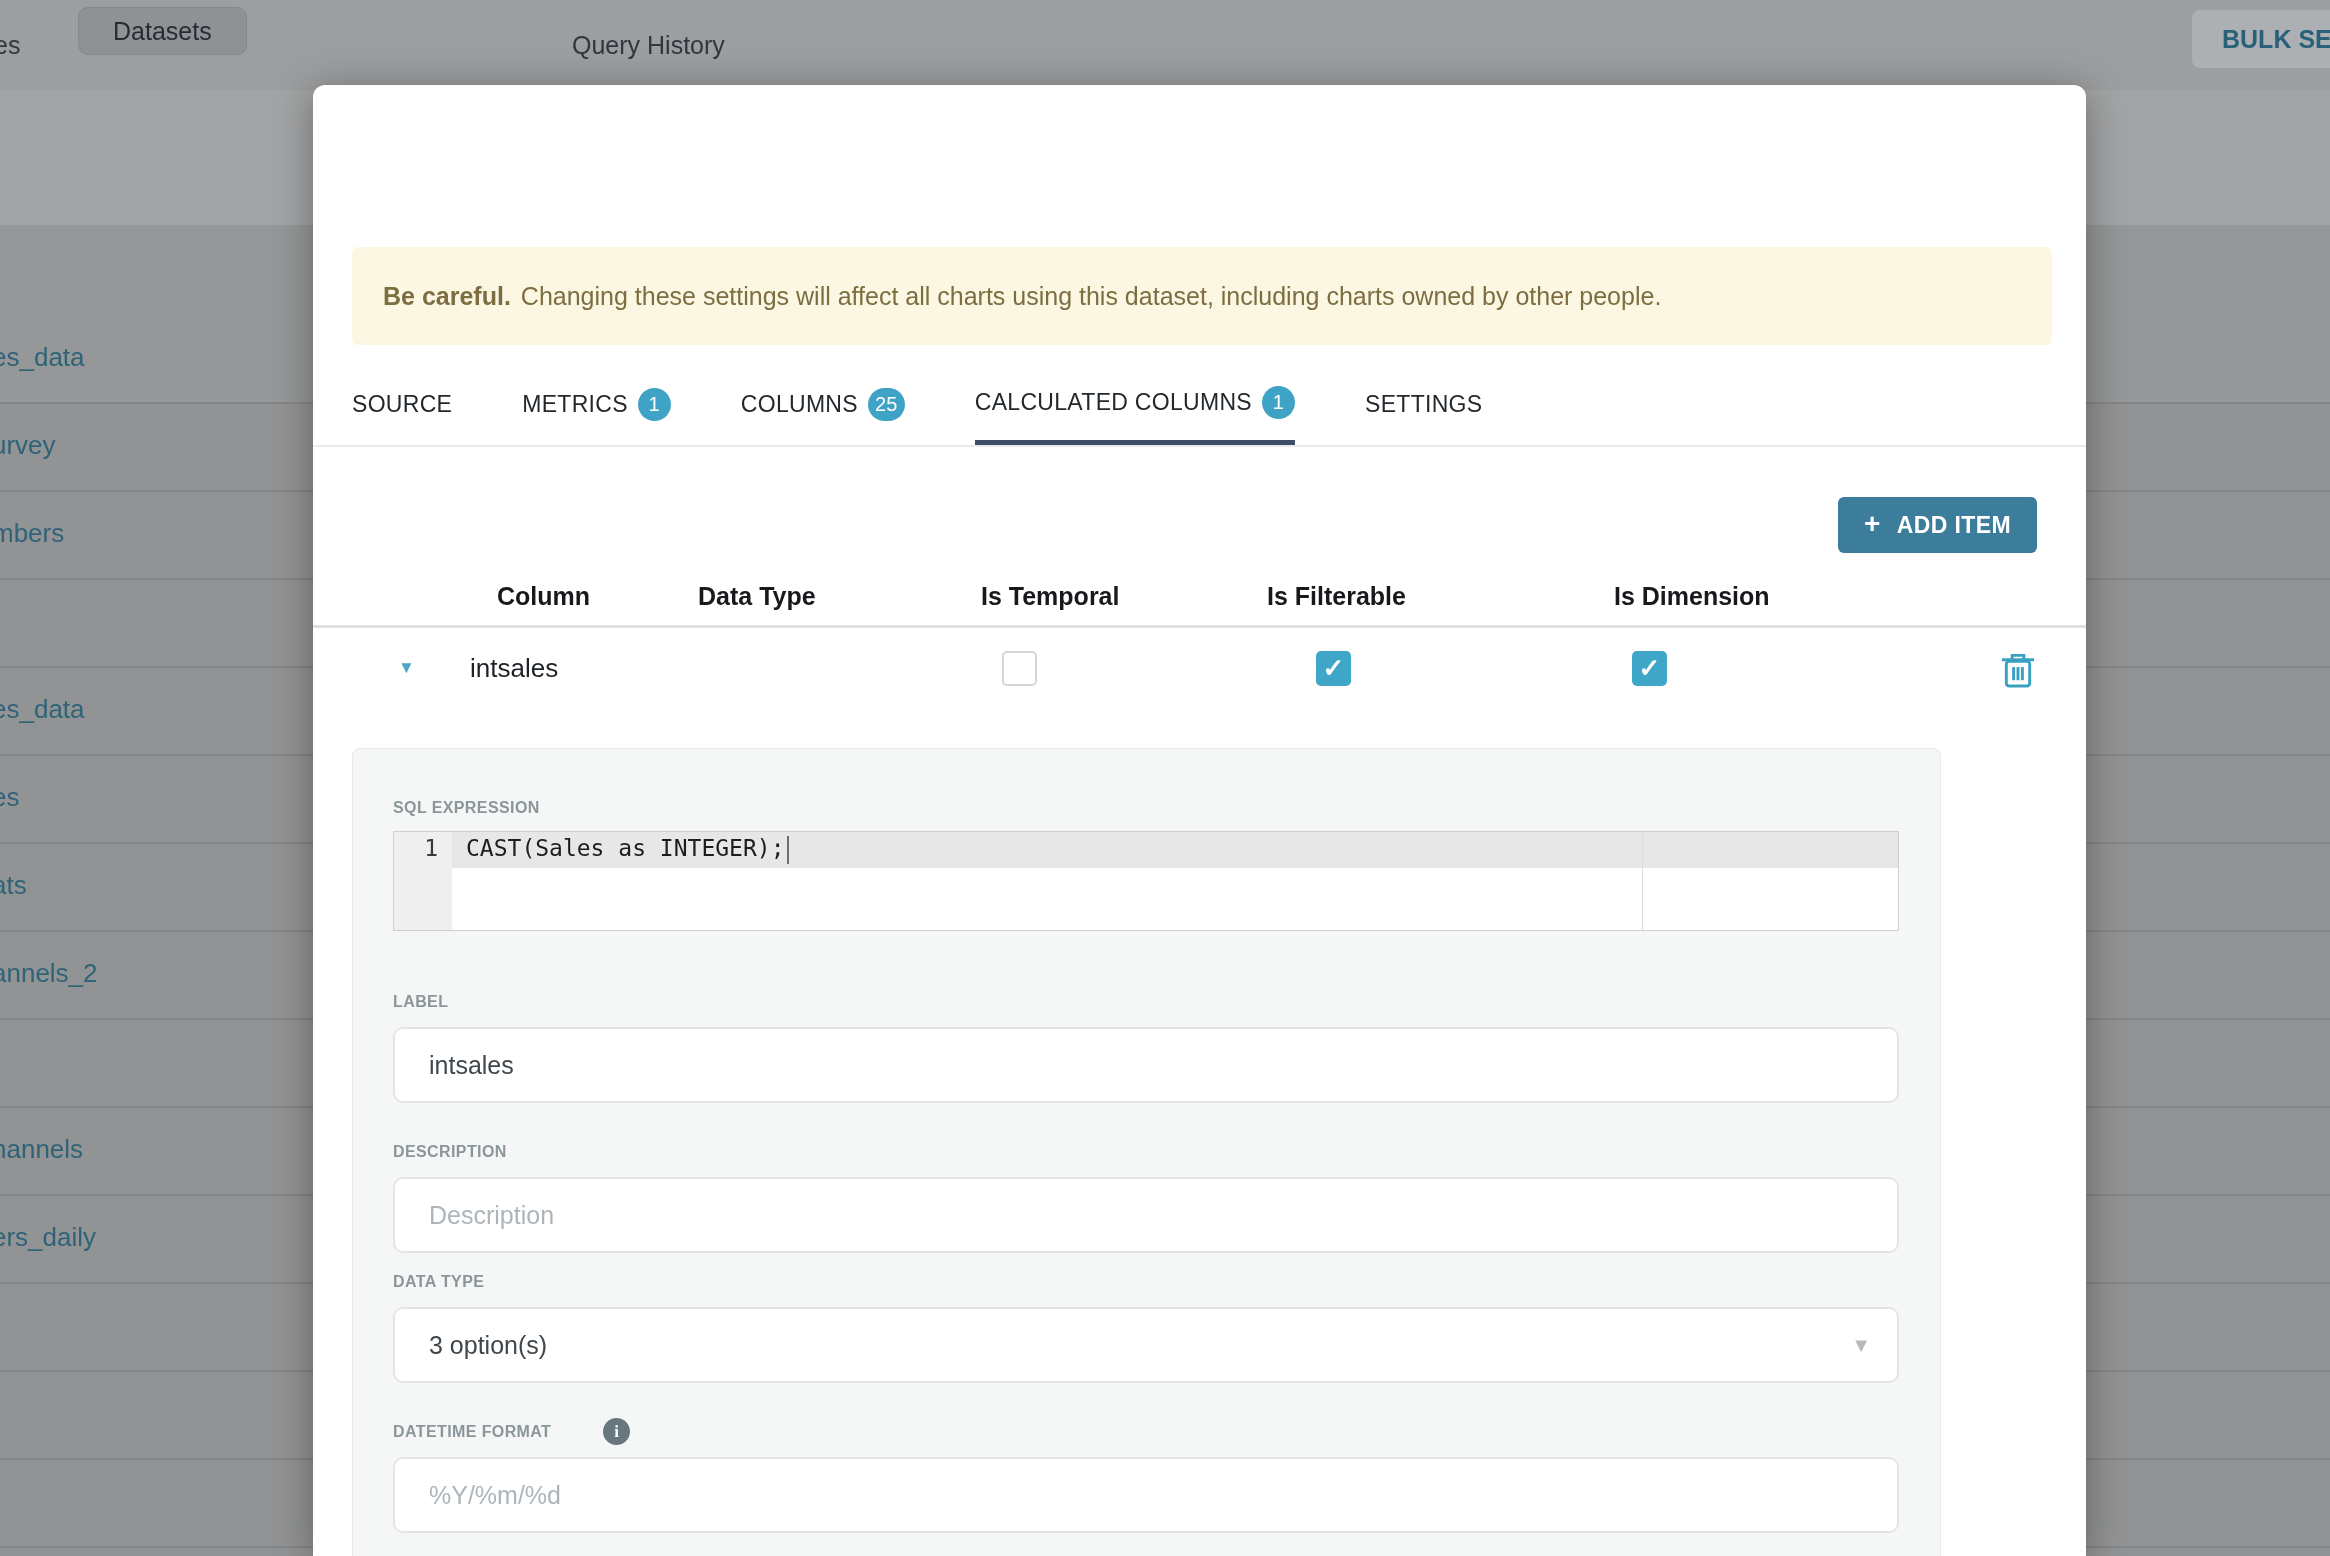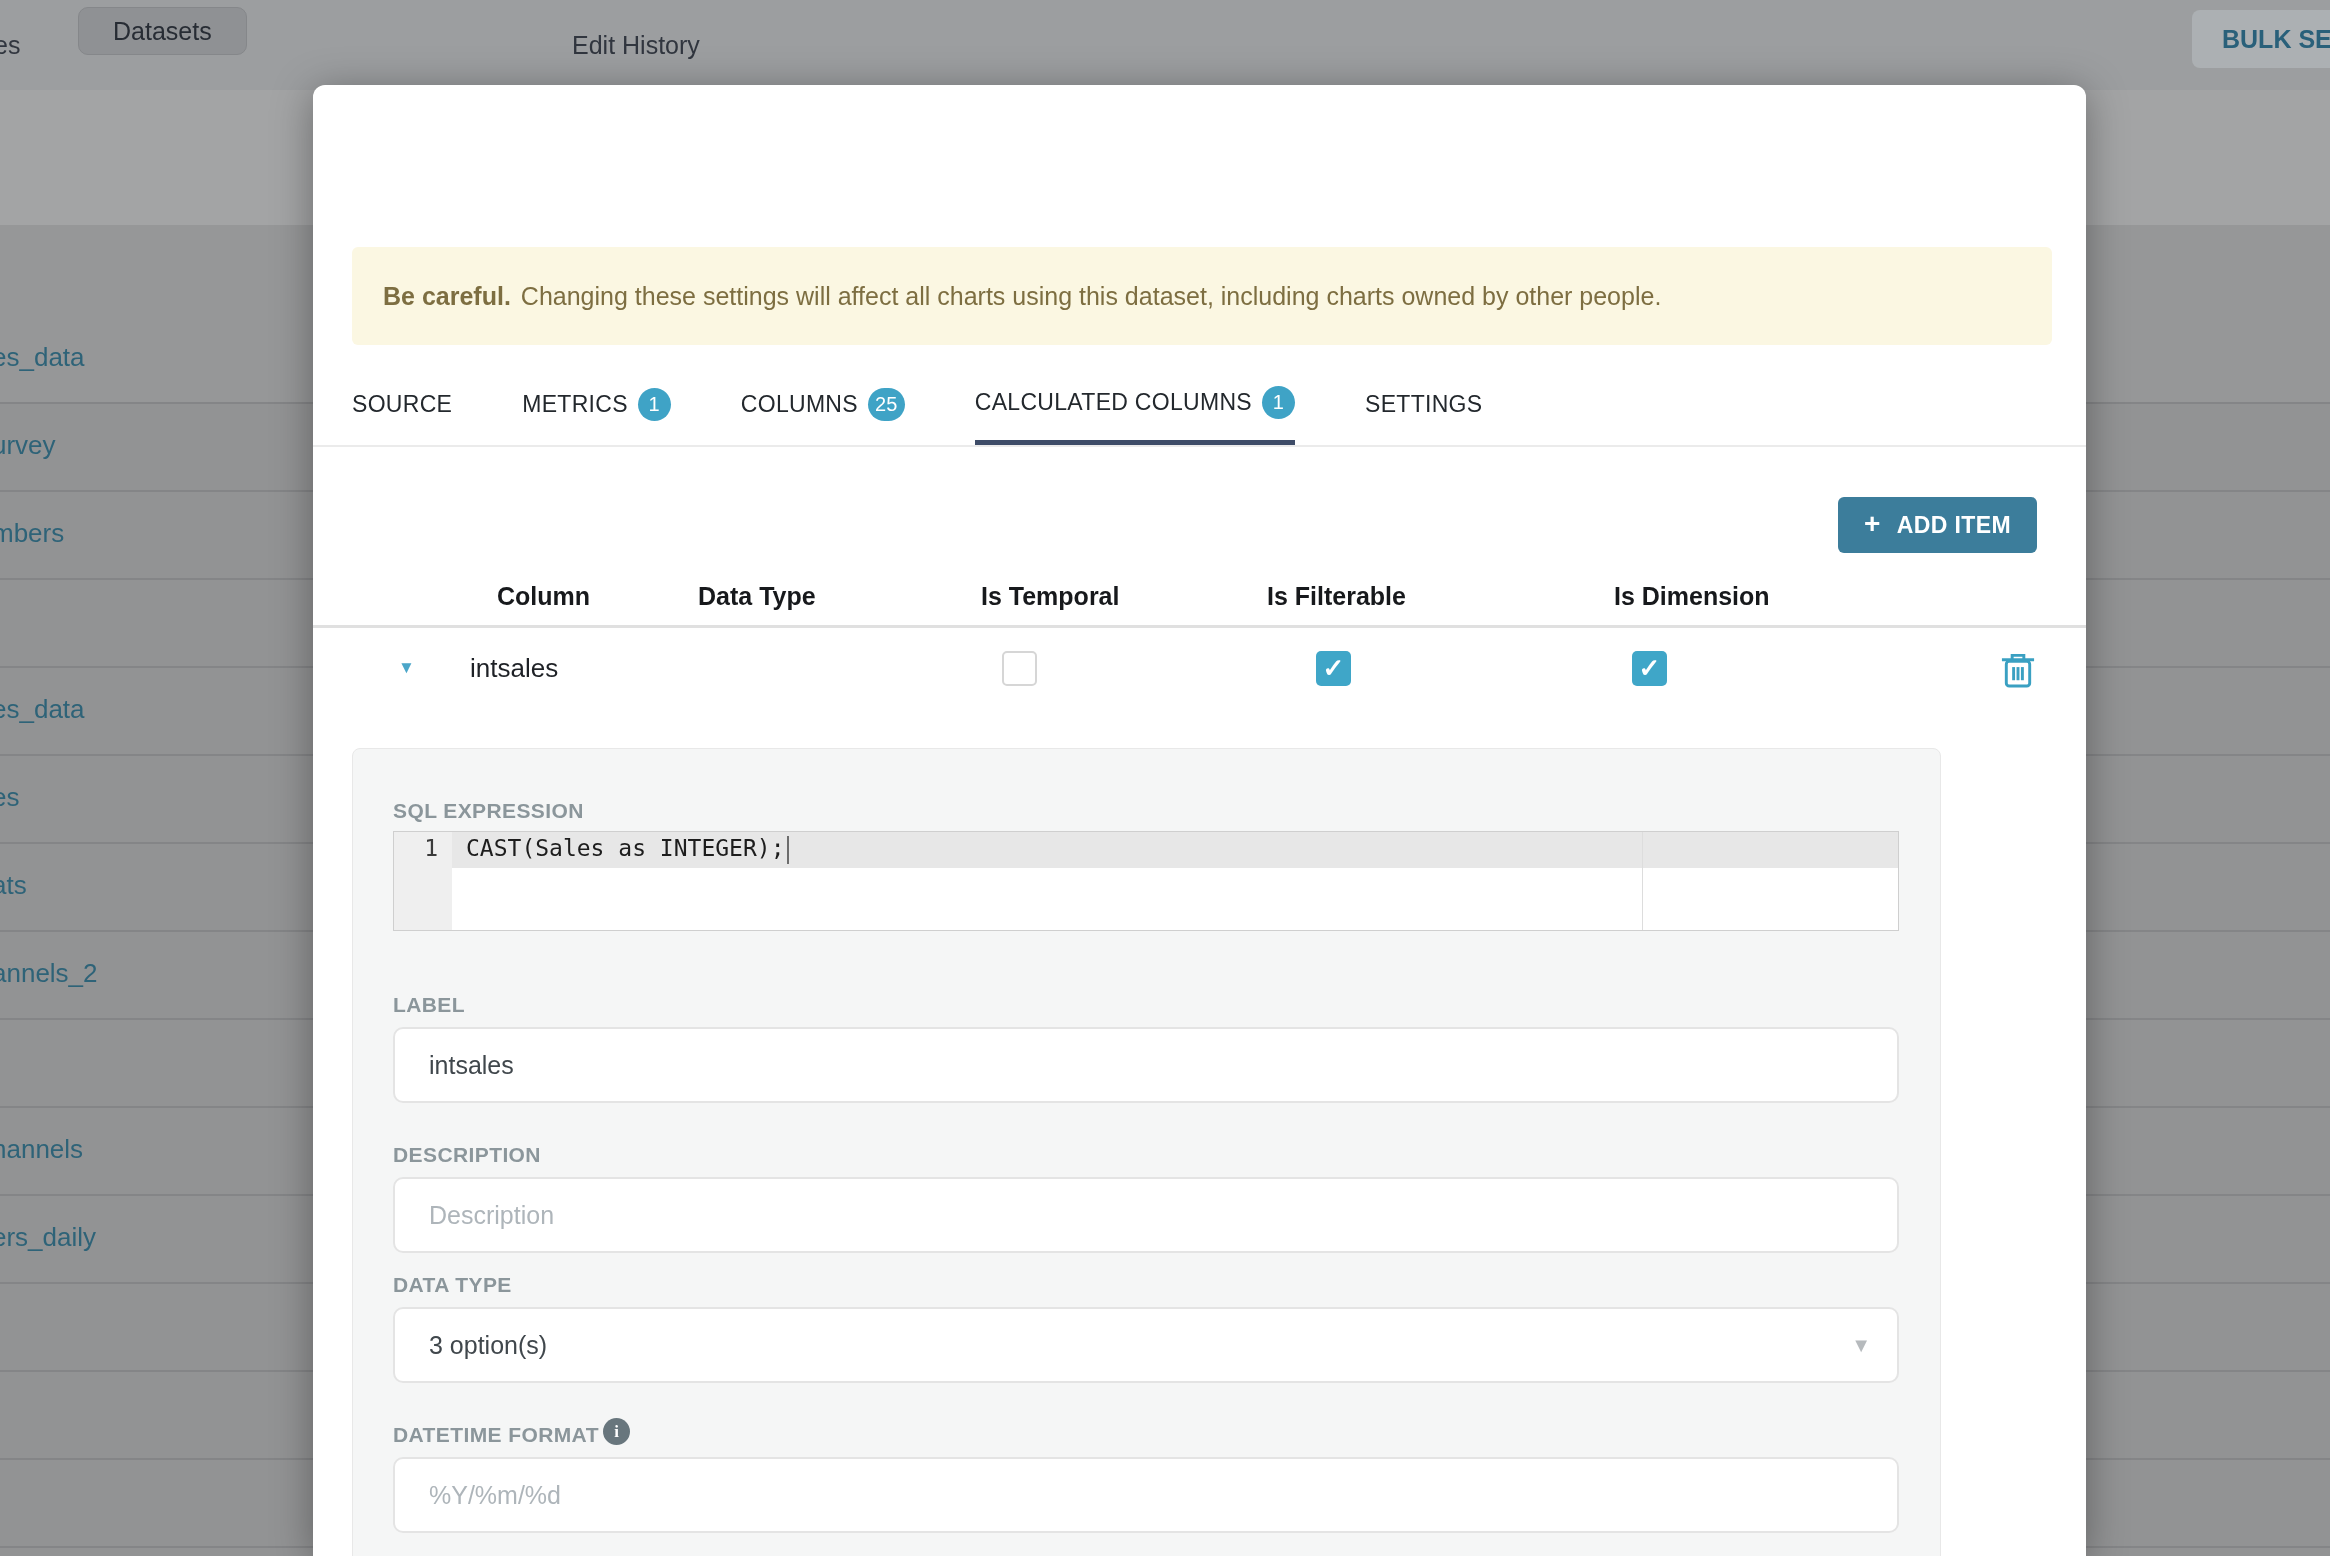--- a/index.html
+++ b/index.html
@@ -75,21 +75,21 @@
   .row-name  { position:absolute; left:157px; top:568px; font-size:26px; color:#1e2126; }
   .cbox { position:absolute; top:566px; width:35px; height:35px; border-radius:5px; cursor:pointer; }
   .cbox.empty { background:#ffffff; border:2px solid #d6d6d6; }
   .cbox.checked { background:#3fa6c8; color:#fff; display:flex; align-items:center; justify-content:center;
                   font-size:26px; font-weight:700; }
   .cb-temporal { left:689px; } .cb-filterable { left:1003px; } .cb-dimension { left:1319px; }
   .row-trash { position:absolute; left:1687px; top:566px; width:36px; height:38px; cursor:pointer; }
 
   .panel { position:absolute; left:39px; top:663px; width:1589px; height:820px; background:#f5f6f6;
            border:1px solid #e8e8e8; border-radius:8px; }
-  .sec-label { position:absolute; left:40px; font-size:21px; font-weight:700; color:#8b969b;
+  .sec-label { position:absolute; left:40px; font-size:16px; font-weight:700; color:#8b969b;
                letter-spacing:0.4px; }
   .lbl-sql { top:50px; } .lbl-label { top:244px; } .lbl-desc { top:394px; } .lbl-dtype { top:524px; } .lbl-dtf { top:674px; }
 
   .editor { position:absolute; left:40px; top:82px; width:1506px; height:100px; background:#ffffff;
             border:1px solid #cfcfcf; }
   .editor .gutter { position:absolute; left:0; top:0; bottom:0; width:58px; background:#efefef; }
   .editor .row1 { position:absolute; left:0; top:0; width:100%; height:36px; background:#e7e7e7; }
   .editor .lineno { position:absolute; left:0; top:3px; width:58px; text-align:right; padding-right:14px;
                     font-family:"DejaVu Sans Mono", monospace; font-size:23px; color:#3a3a3a; }
   .editor .code { position:absolute; left:72px; top:3px; font-family:"DejaVu Sans Mono", monospace;
@@ -114,21 +114,21 @@
                 display:flex; align-items:center; justify-content:center; font-family:"Liberation Serif", serif; }
 </style>
 </head>
 <body>
 
 <div id="stage">
 
   <div class="bg-nav">
     <span class="nav-item nav-partial">es</span>
     <span class="nav-chip">Datasets</span>
-    <span class="nav-item nav-history">Edit History</span>
+    <span class="nav-item nav-history">Query History</span>
     <span class="bulk-btn">BULK SELE</span>
   </div>
 
   <div class="bg-filter">
     <span class="db-label">atabase:</span>
     <span class="db-value">examples</span>
     <span class="db-caret">▾</span>
   </div>
 
   <div class="bg-headband">

